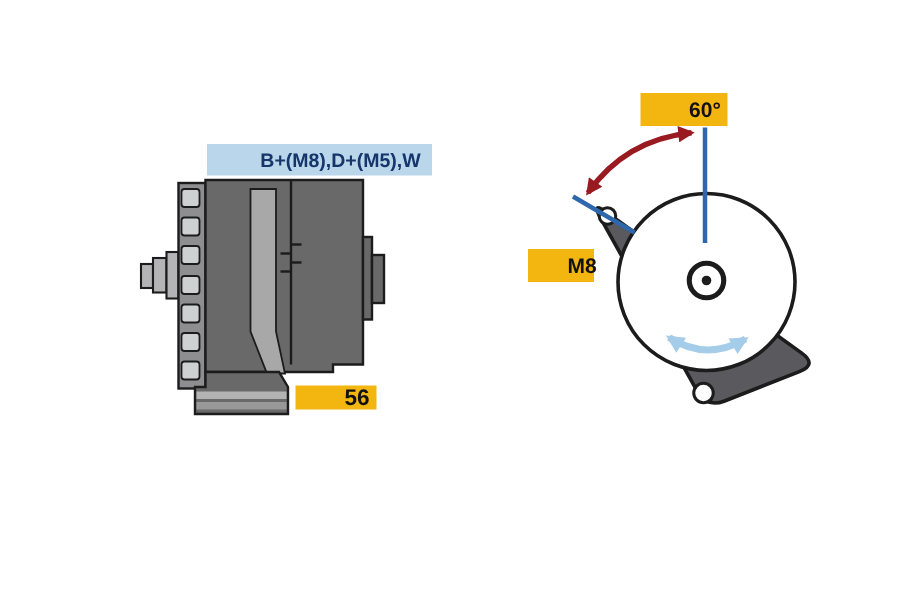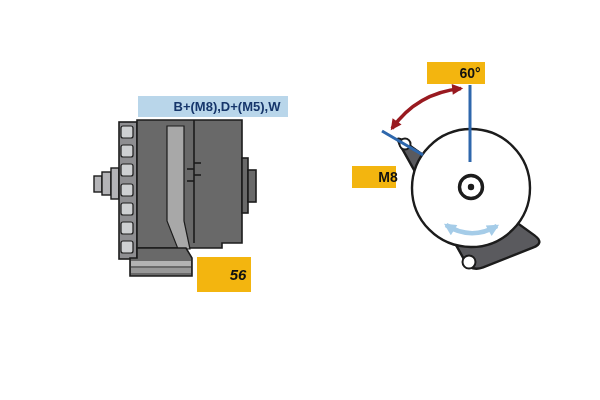--- a/index.html
+++ b/index.html
@@ -102,19 +102,19 @@
       <line class="blue-line" x1="382" y1="131" x2="423" y2="155"></line>
 
       <path class="red-arc" d="M461,88.5 Q417,93 392,128.5" marker-start="url(#arrow-red)" marker-end="url(#arrow-red)"></path>
 
       <path class="rot-arc" d="M446,225 Q471,241 497,226" marker-start="url(#arrow-ltblue)" marker-end="url(#arrow-ltblue)"></path>
     </g>
   </svg>
 
   <div class="tag tag-blue" style="left:138px;top:96px;width:122px;height:21px;font-size:13px;">B+(M8),D+(M5),W</div>
 
-  <div class="tag tag-yellow" style="left:197px;top:257px;width:26px;height:35px;font-size:15px;font-style:italic;">56</div>
+  <div class="tag tag-yellow" style="left:197px;top:257px;width:26px;height:16px;font-size:15px;">56</div>
 
   <div class="tag tag-yellow" style="left:427px;top:62px;width:30px;height:22px;font-size:14px;">60°</div>
 
   <div class="tag tag-yellow" style="left:352px;top:138px;width:16px;height:22px;font-size:14px;margin-top:28px;">M8</div>
 
 </div>
 
 </body></html>

